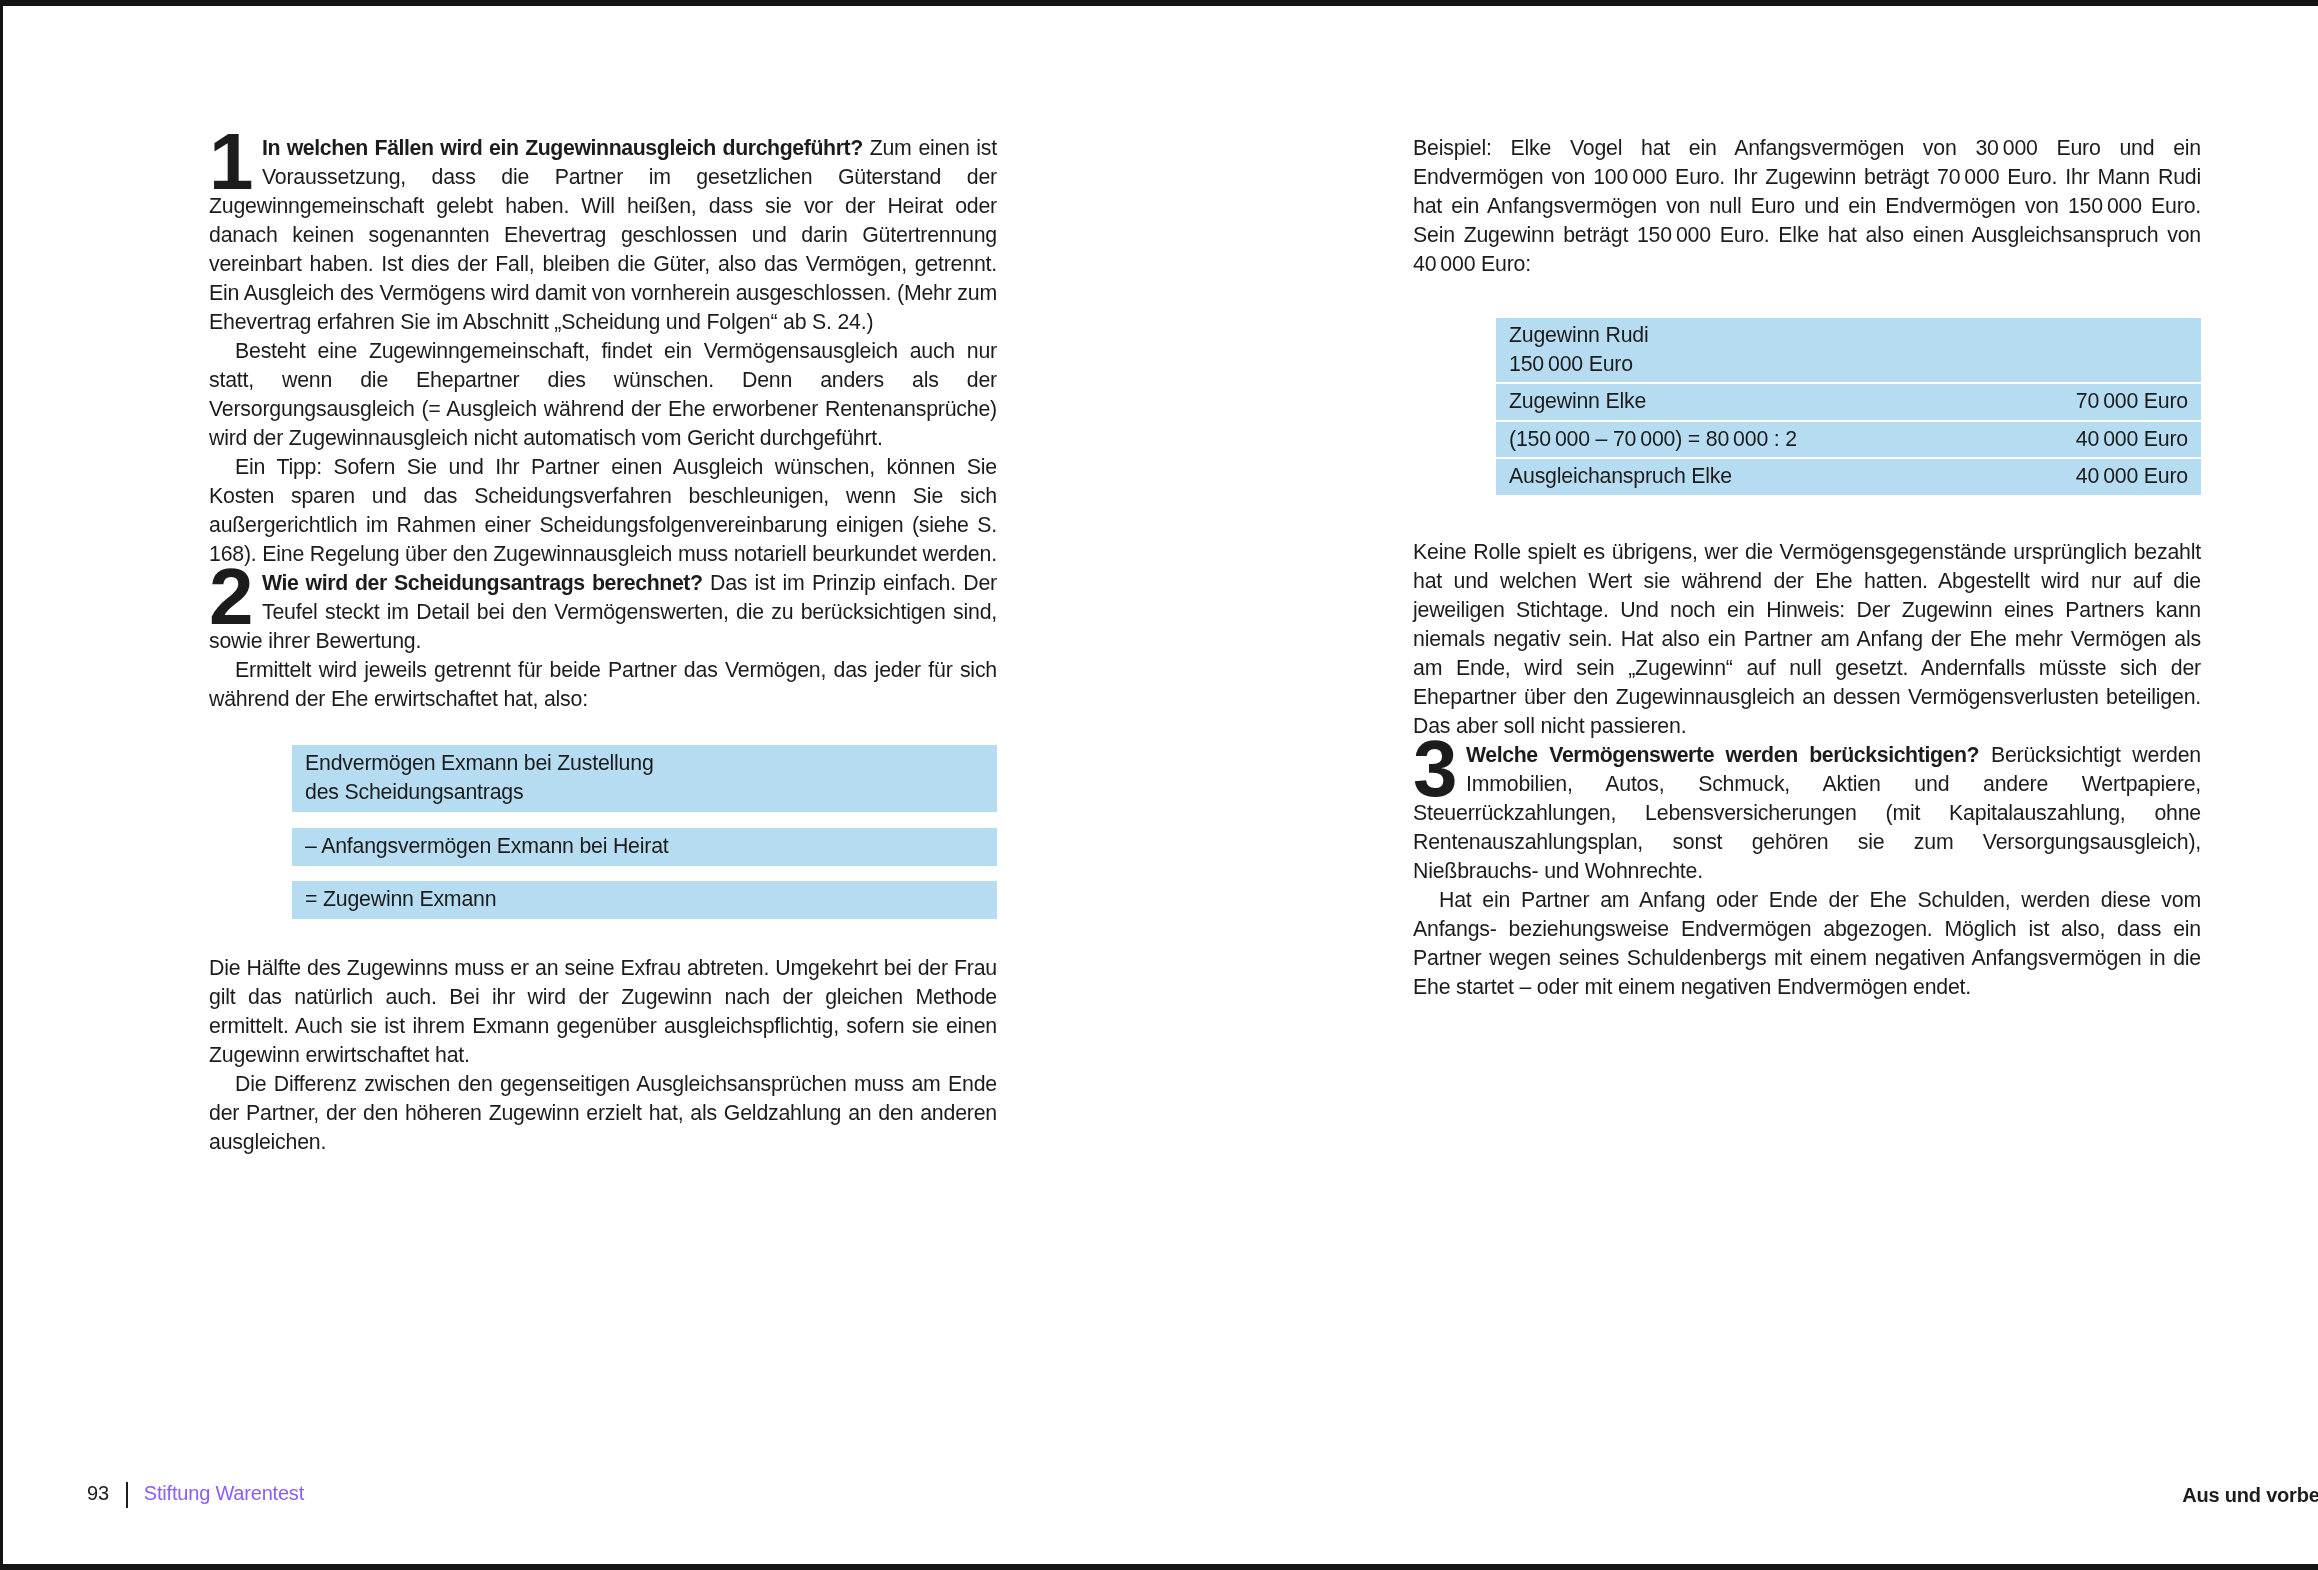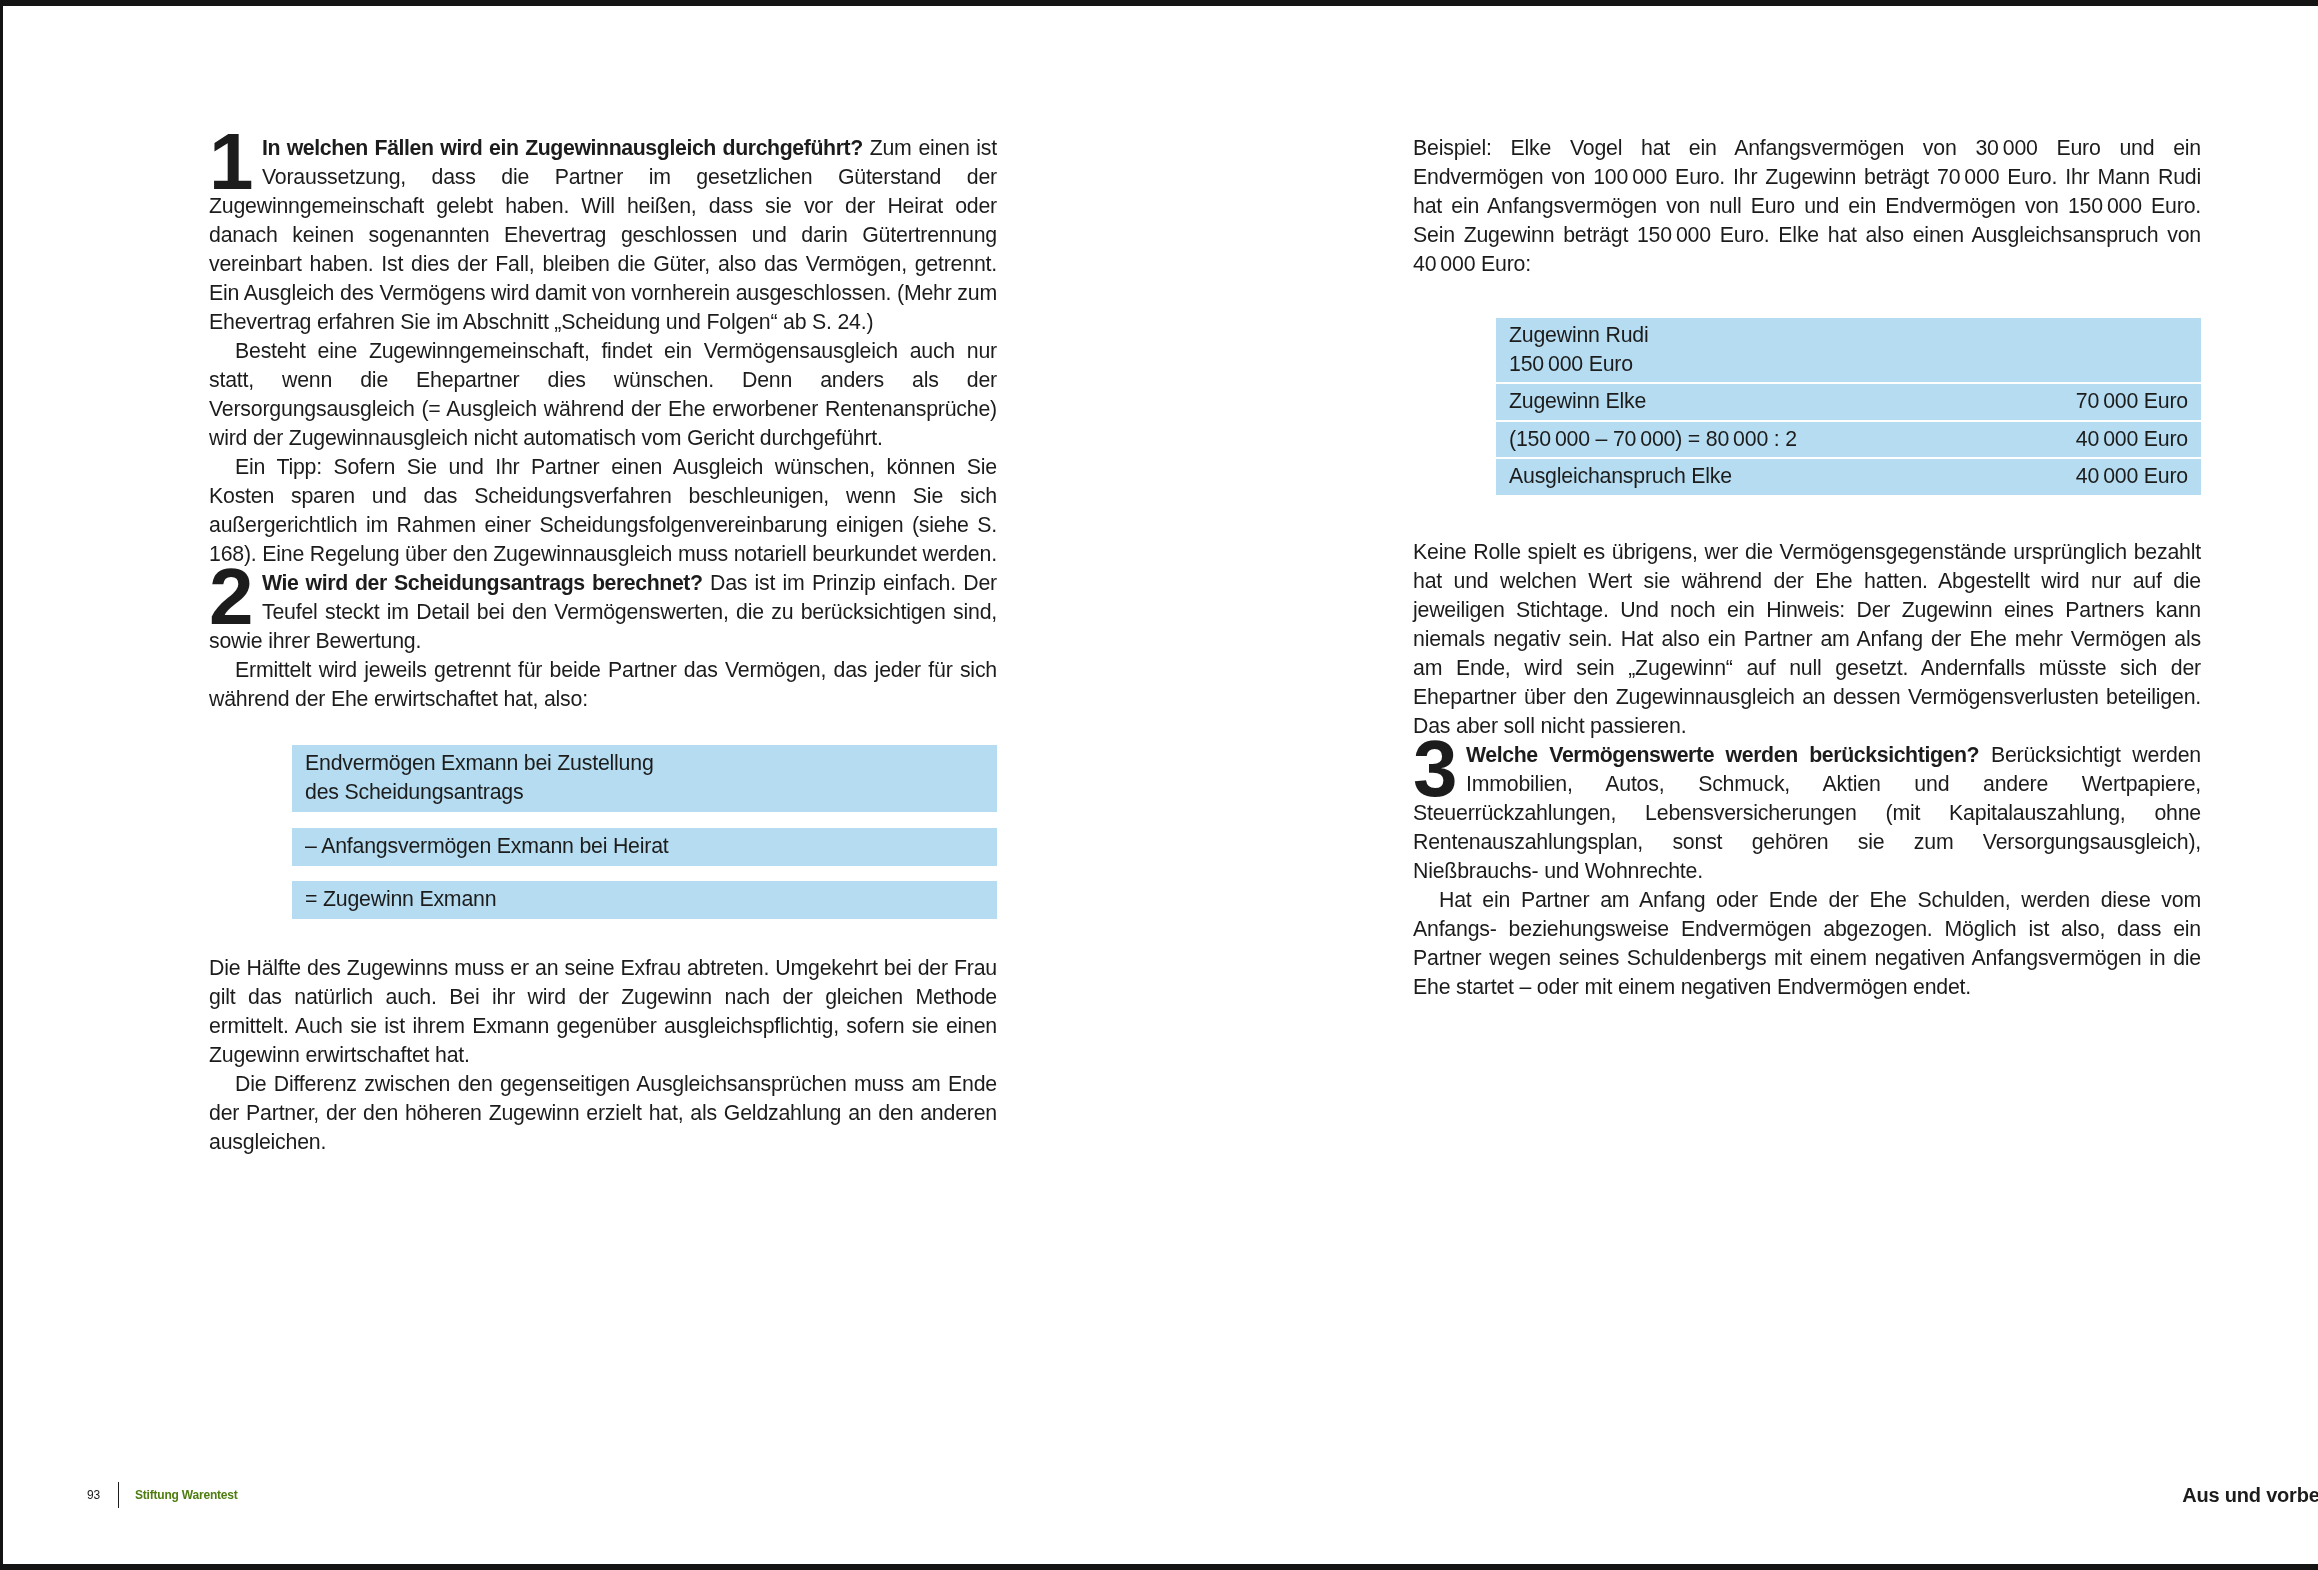--- a/index.html
+++ b/index.html
@@ -77,34 +77,34 @@
     text-align: left;
   }
   .calc-row:first-child { margin-top: 0; flex-direction: column; }
   .calc-value { text-align: right; white-space: nowrap; }
 
   .footer-left {
     position: absolute;
     left: 87px;
     top: 1482px;
     display: flex;
-    align-items: center;
-    font-size: 12px;
+    align-items: flex-start;
+    font-size: 20px;
     letter-spacing: -0.2px;
   }
   .footer-page-number { font-weight: 400; }
   .footer-divider {
     width: 1.4px;
     height: 26px;
     background: #1c1c1c;
     margin: 0 16px 0 17.6px;
   }
   .footer-brand {
-    font-weight: 700;
-    color: #4d7c0f;
+    font-weight: 400;
+    color: #8b5cf6;
   }
   .footer-right {
     position: absolute;
     right: 85px;
     top: 1484px;
     font-size: 20px;
     font-weight: 700;
     letter-spacing: -0.2px;
     color: #1c1c1c;
   }

